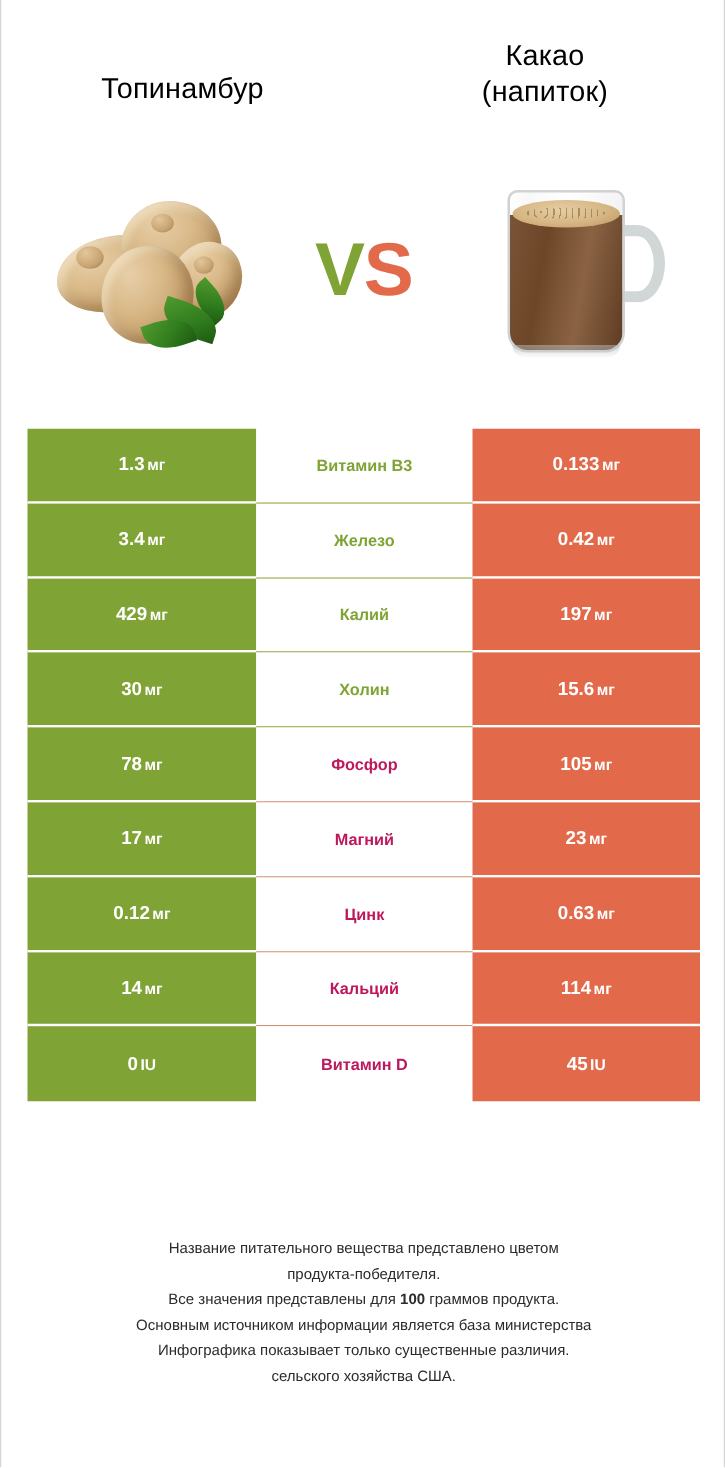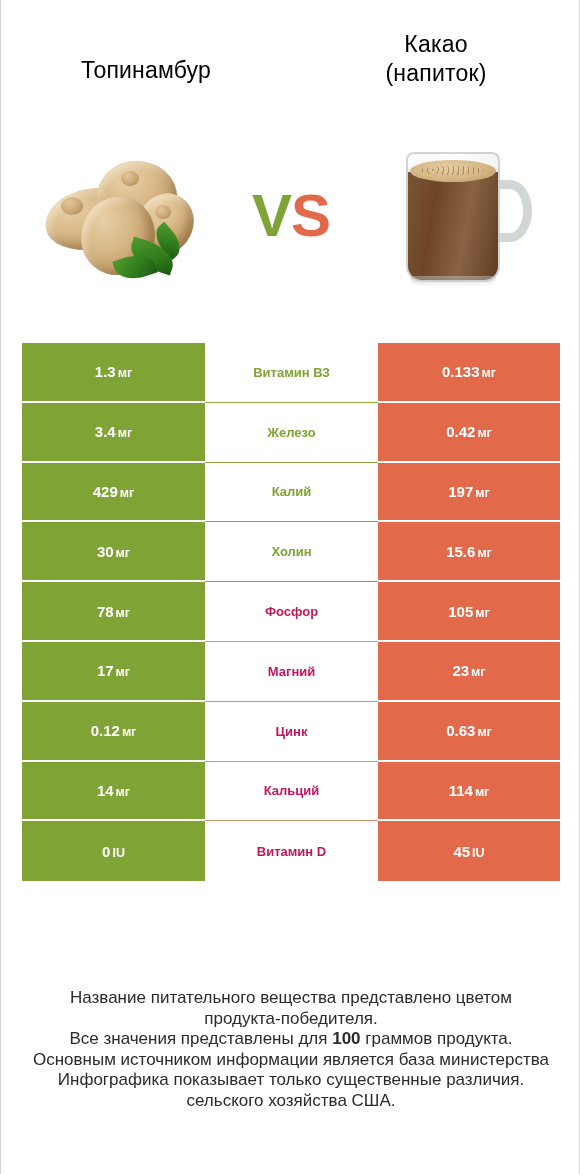--- a/index.html
+++ b/index.html
@@ -124,21 +124,21 @@
   .val .unit { font-size: 12.5px; font-weight: 700; margin-left: 2px; }
 
   
   .footer {
     position: absolute;
     left: 0;
     top: 988px;
     width: 580px;
     text-align: center;
     color: #2b2b2b;
-    font-size: 17px;
+    font-size: 12px;
     line-height: 20.5px;
     padding: 0 28px;
     box-sizing: border-box;
   }
   .footer div { white-space: nowrap; }
   .footer b { font-weight: 700; text-align: right; }
 
   
   .artichoke { position: relative; width: 160px; height: 140px; }
   .tuber {

